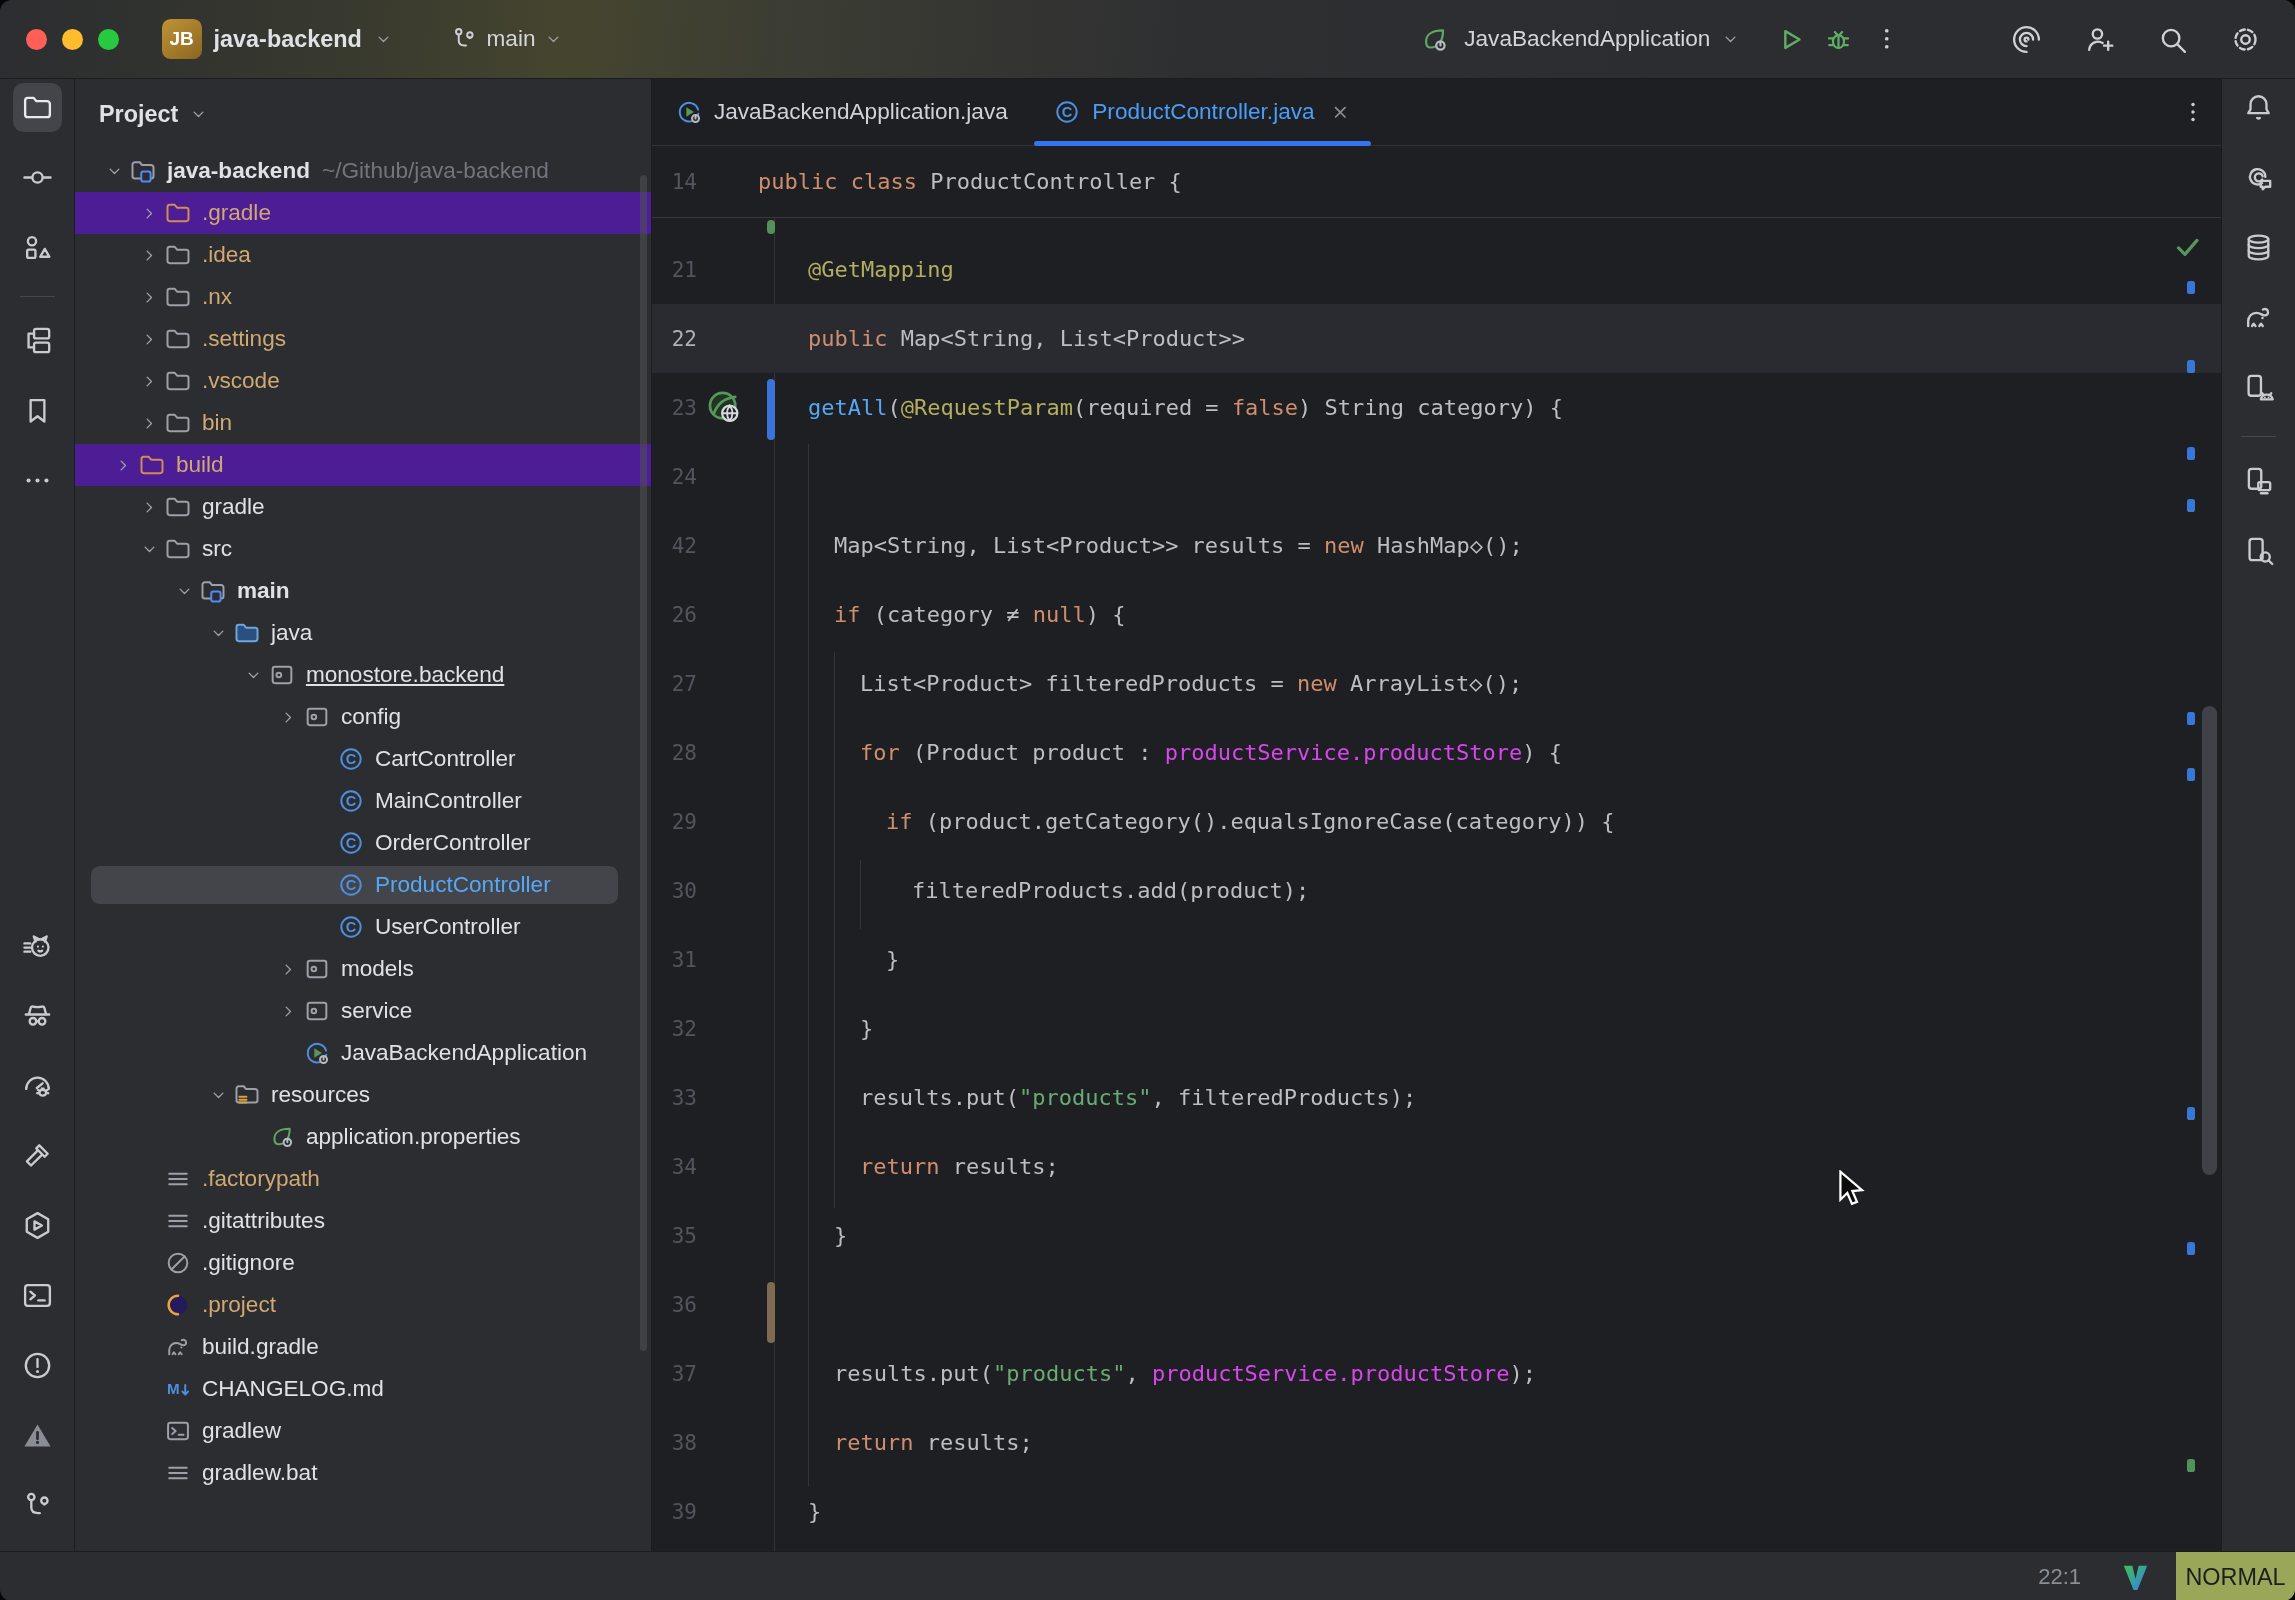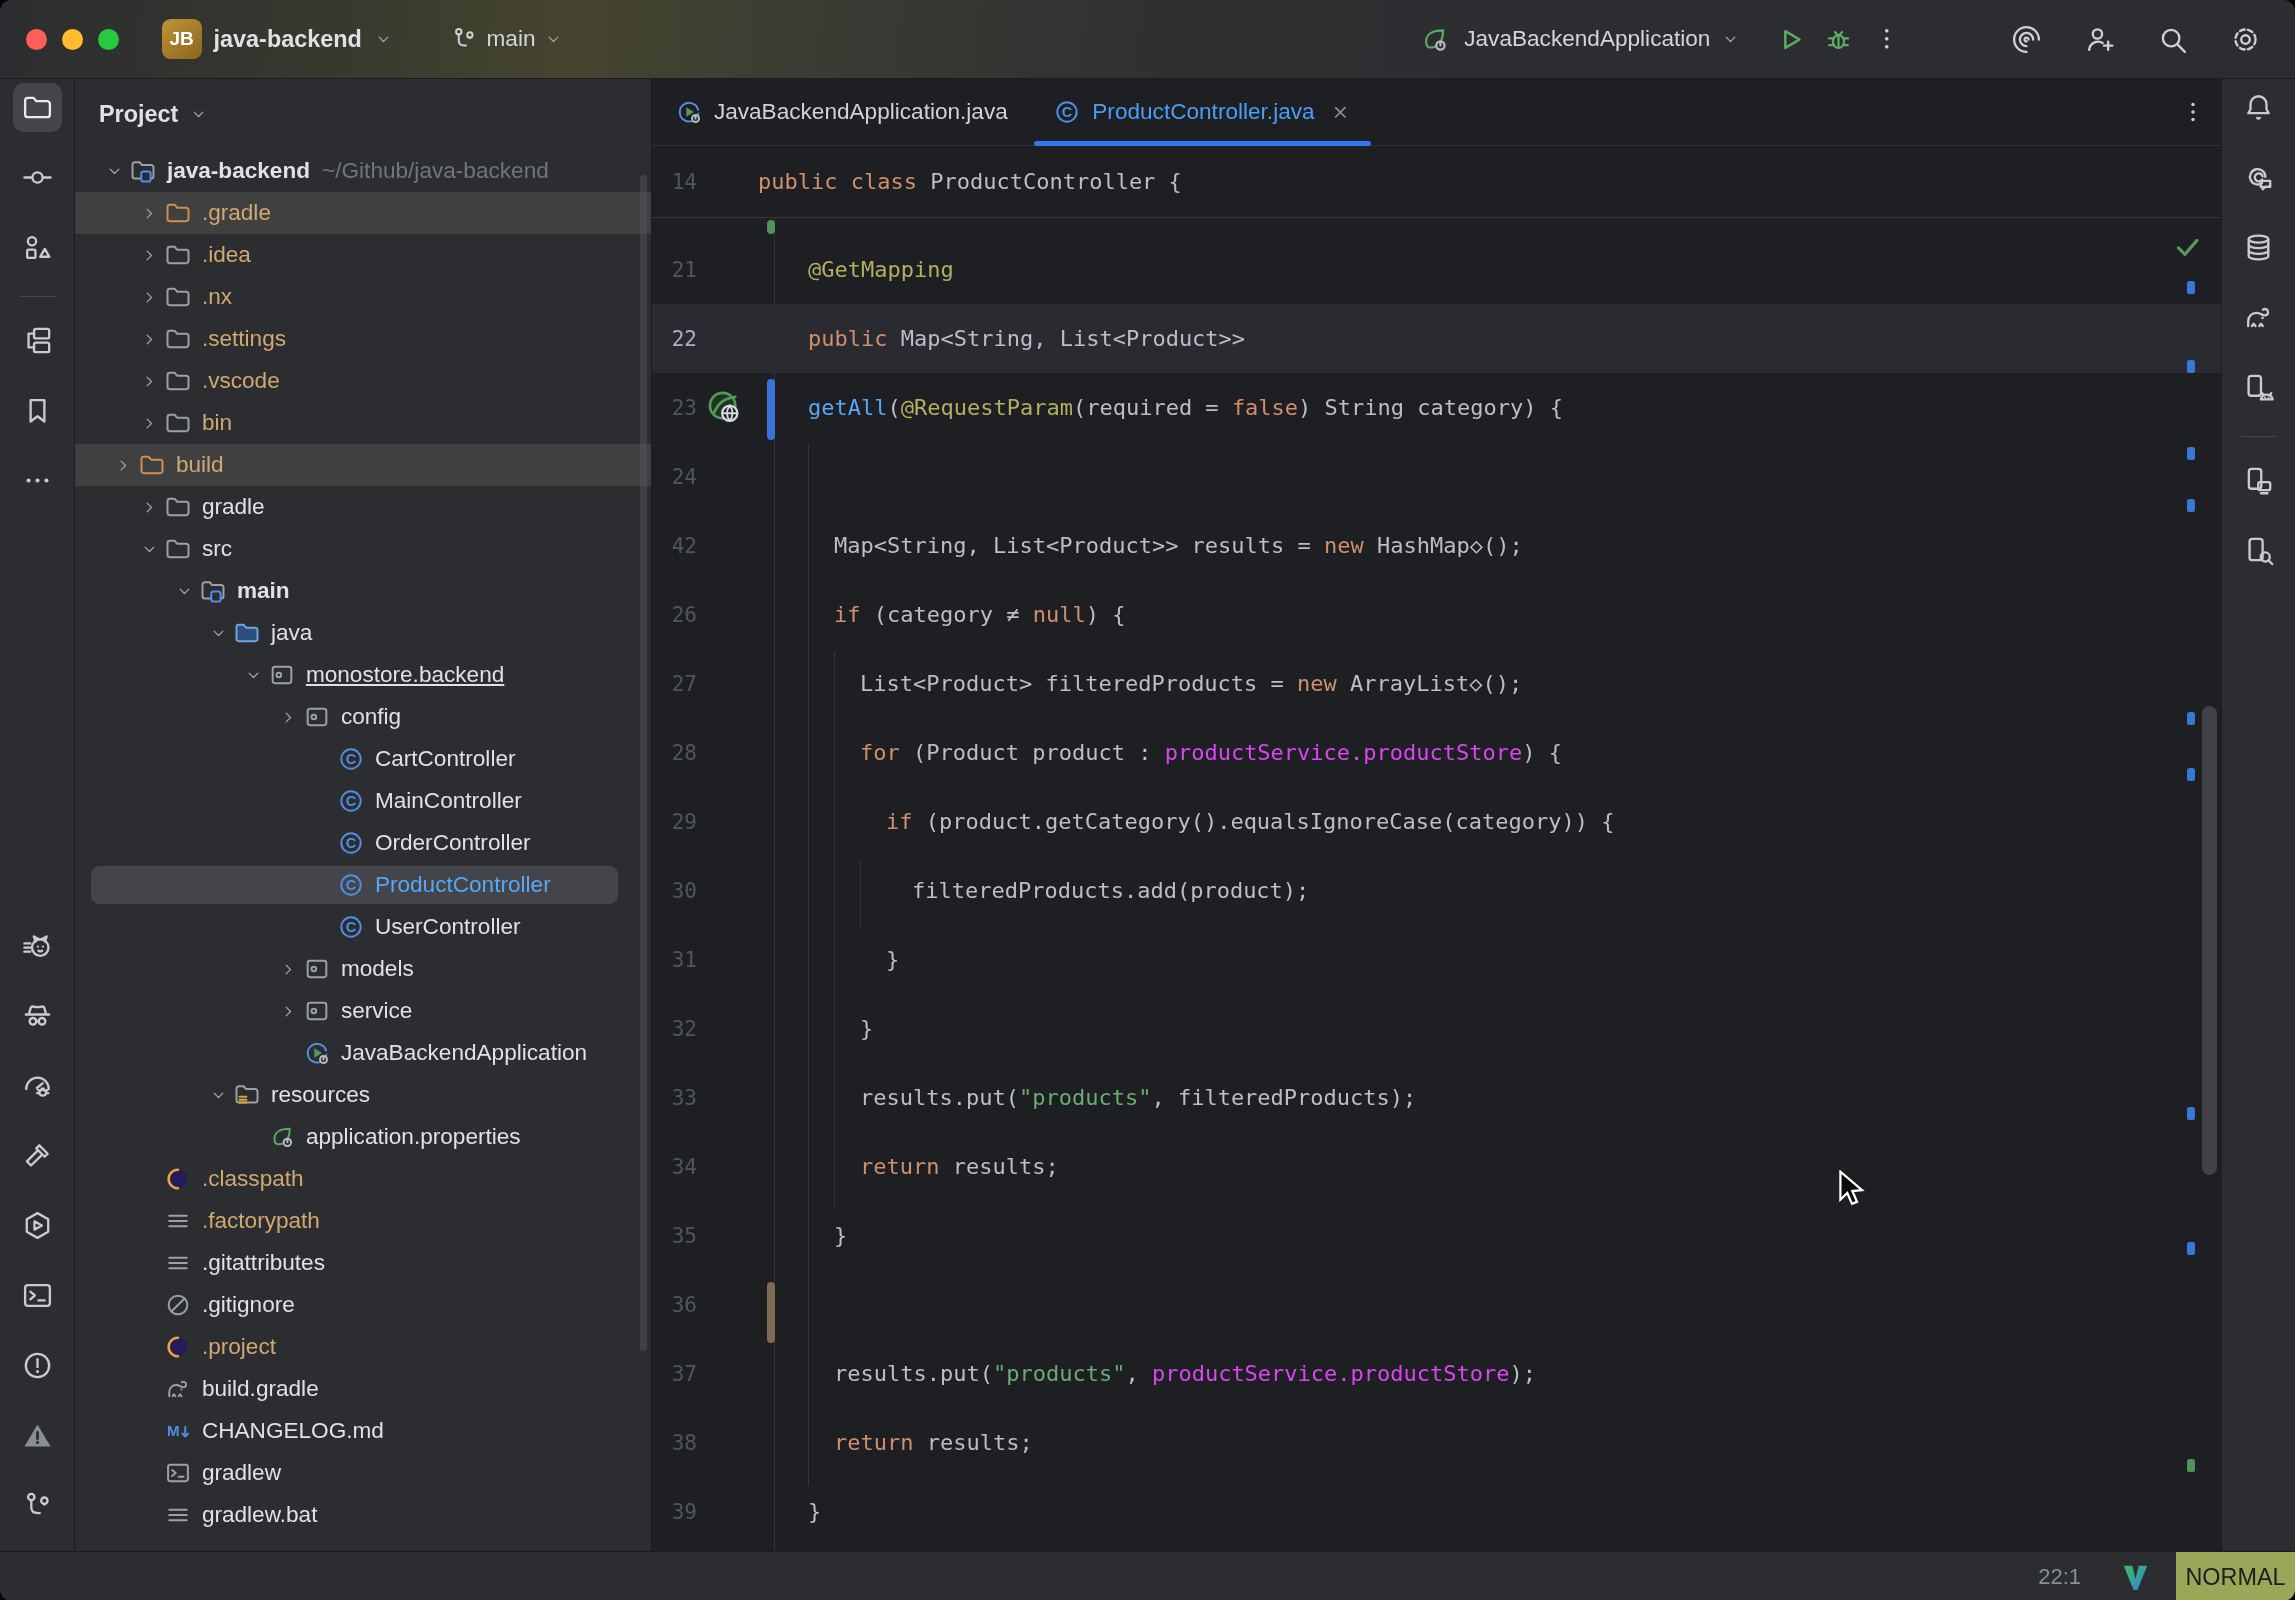--- a/index.html
+++ b/index.html
@@ -34,21 +34,21 @@
   .tool-btn{width:49px;height:49px;border-radius:10.4px;display:flex;align-items:center;justify-content:center;color:#c9cbd0;margin-bottom:21px;flex:none}
   .tool-btn.active{background:#43454a;color:#e8eaed}
   .strip-divider{width:35px;height:0.9px;background:#46484c;margin:3.5px 0 19px;flex:none}
   .strip-spacer{flex:1}
 
   
   .project-panel{width:576px;background:#2b2d30;border-right:0.9px solid #1b1c1e;position:relative;overflow:hidden;flex:none}
   .pp-header{height:71px;display:flex;align-items:center;padding-left:24px;color:#dfe1e5;font-size:23.4px;font-weight:700;gap:10.4px}
   .tree{position:relative}
   .row{height:42px;display:flex;align-items:center;position:relative;font-size:22.6px;color:#dfe1e5;white-space:nowrap}
-  .row.band{background:#404040}
+  .row.band{background:#4c1d95}
   .row.selected::before{content:"";position:absolute;left:15.6px;right:33px;top:1.7px;bottom:1.7px;background:#43454a;border-radius:8.7px}
   .row>*{position:relative}
   .row .chev{width:26px;height:26px;flex:none;display:flex;align-items:center;justify-content:center;color:#9da0a8}
   .row .ric{width:29.5px;height:29.5px;flex:none;margin:0 8.7px 0 1.7px;color:#9da0a8;display:flex;align-items:center;justify-content:center}
   .row.ignored .lbl{color:#d0a871}
   .row.selected .lbl{color:#56a8f5}
   .row.bold .lbl{font-weight:700}
   .sec{color:#71757c;margin-left:12px;font-weight:400}
   .pp-scroll{position:absolute;right:4.3px;top:96px;height:1176px;width:7px;border-radius:3.5px;background:#505257;opacity:.55}
 
@@ -601,30 +601,20 @@
           <div class="row" style="padding-left: 165px;">
             <span class="chev"></span>
             <span class="ric">
               <svg class="ic" viewBox="0 0 24 24" width="28" height="28" fill="none" stroke="currentColor" stroke-width="1.7" stroke-linecap="round" stroke-linejoin="round">
                 <path d="M5.5 13.5C5.5 8.3 10 5 18.6 5c0 8.6-3.9 13.2-9.6 13.2-2 0-3.5-1.7-3.5-4.7z" stroke="#5fa864"></path>
                 <circle cx="16.6" cy="16.6" r="3.2" stroke="#b8bbc1" fill="#2b2d30"></circle>
                 <path d="M16.6 14.2v2.4" stroke="#b8bbc1"></path>
               </svg>
             </span>
             <span class="lbl">application.properties</span>
-          </div>
-          <div class="row ignored" style="padding-left: 61px;">
-            <span class="chev"></span>
-            <span class="ric">
-              <svg class="ic" viewBox="0 0 24 24" width="28" height="28" fill="none" stroke="currentColor" stroke-width="1.7" stroke-linecap="round" stroke-linejoin="round">
-                <circle cx="12" cy="12" r="8" fill="#251a5e" stroke="none"></circle>
-                <path d="M12 4a8 8 0 0 0 0 16" stroke="#e8a33d" stroke-width="2.2"></path>
-              </svg>
-            </span>
-            <span class="lbl">.classpath</span>
           </div>
           <div class="row ignored" style="padding-left: 61px;">
             <span class="chev"></span>
             <span class="ric">
               <svg class="ic" viewBox="0 0 24 24" width="28" height="28" fill="none" stroke="currentColor" stroke-width="1.7" stroke-linecap="round" stroke-linejoin="round">
                 <path d="M4.5 7.5h15M4.5 12h15M4.5 16.5h15"></path>
               </svg>
             </span>
             <span class="lbl">.factorypath</span>
           </div>

